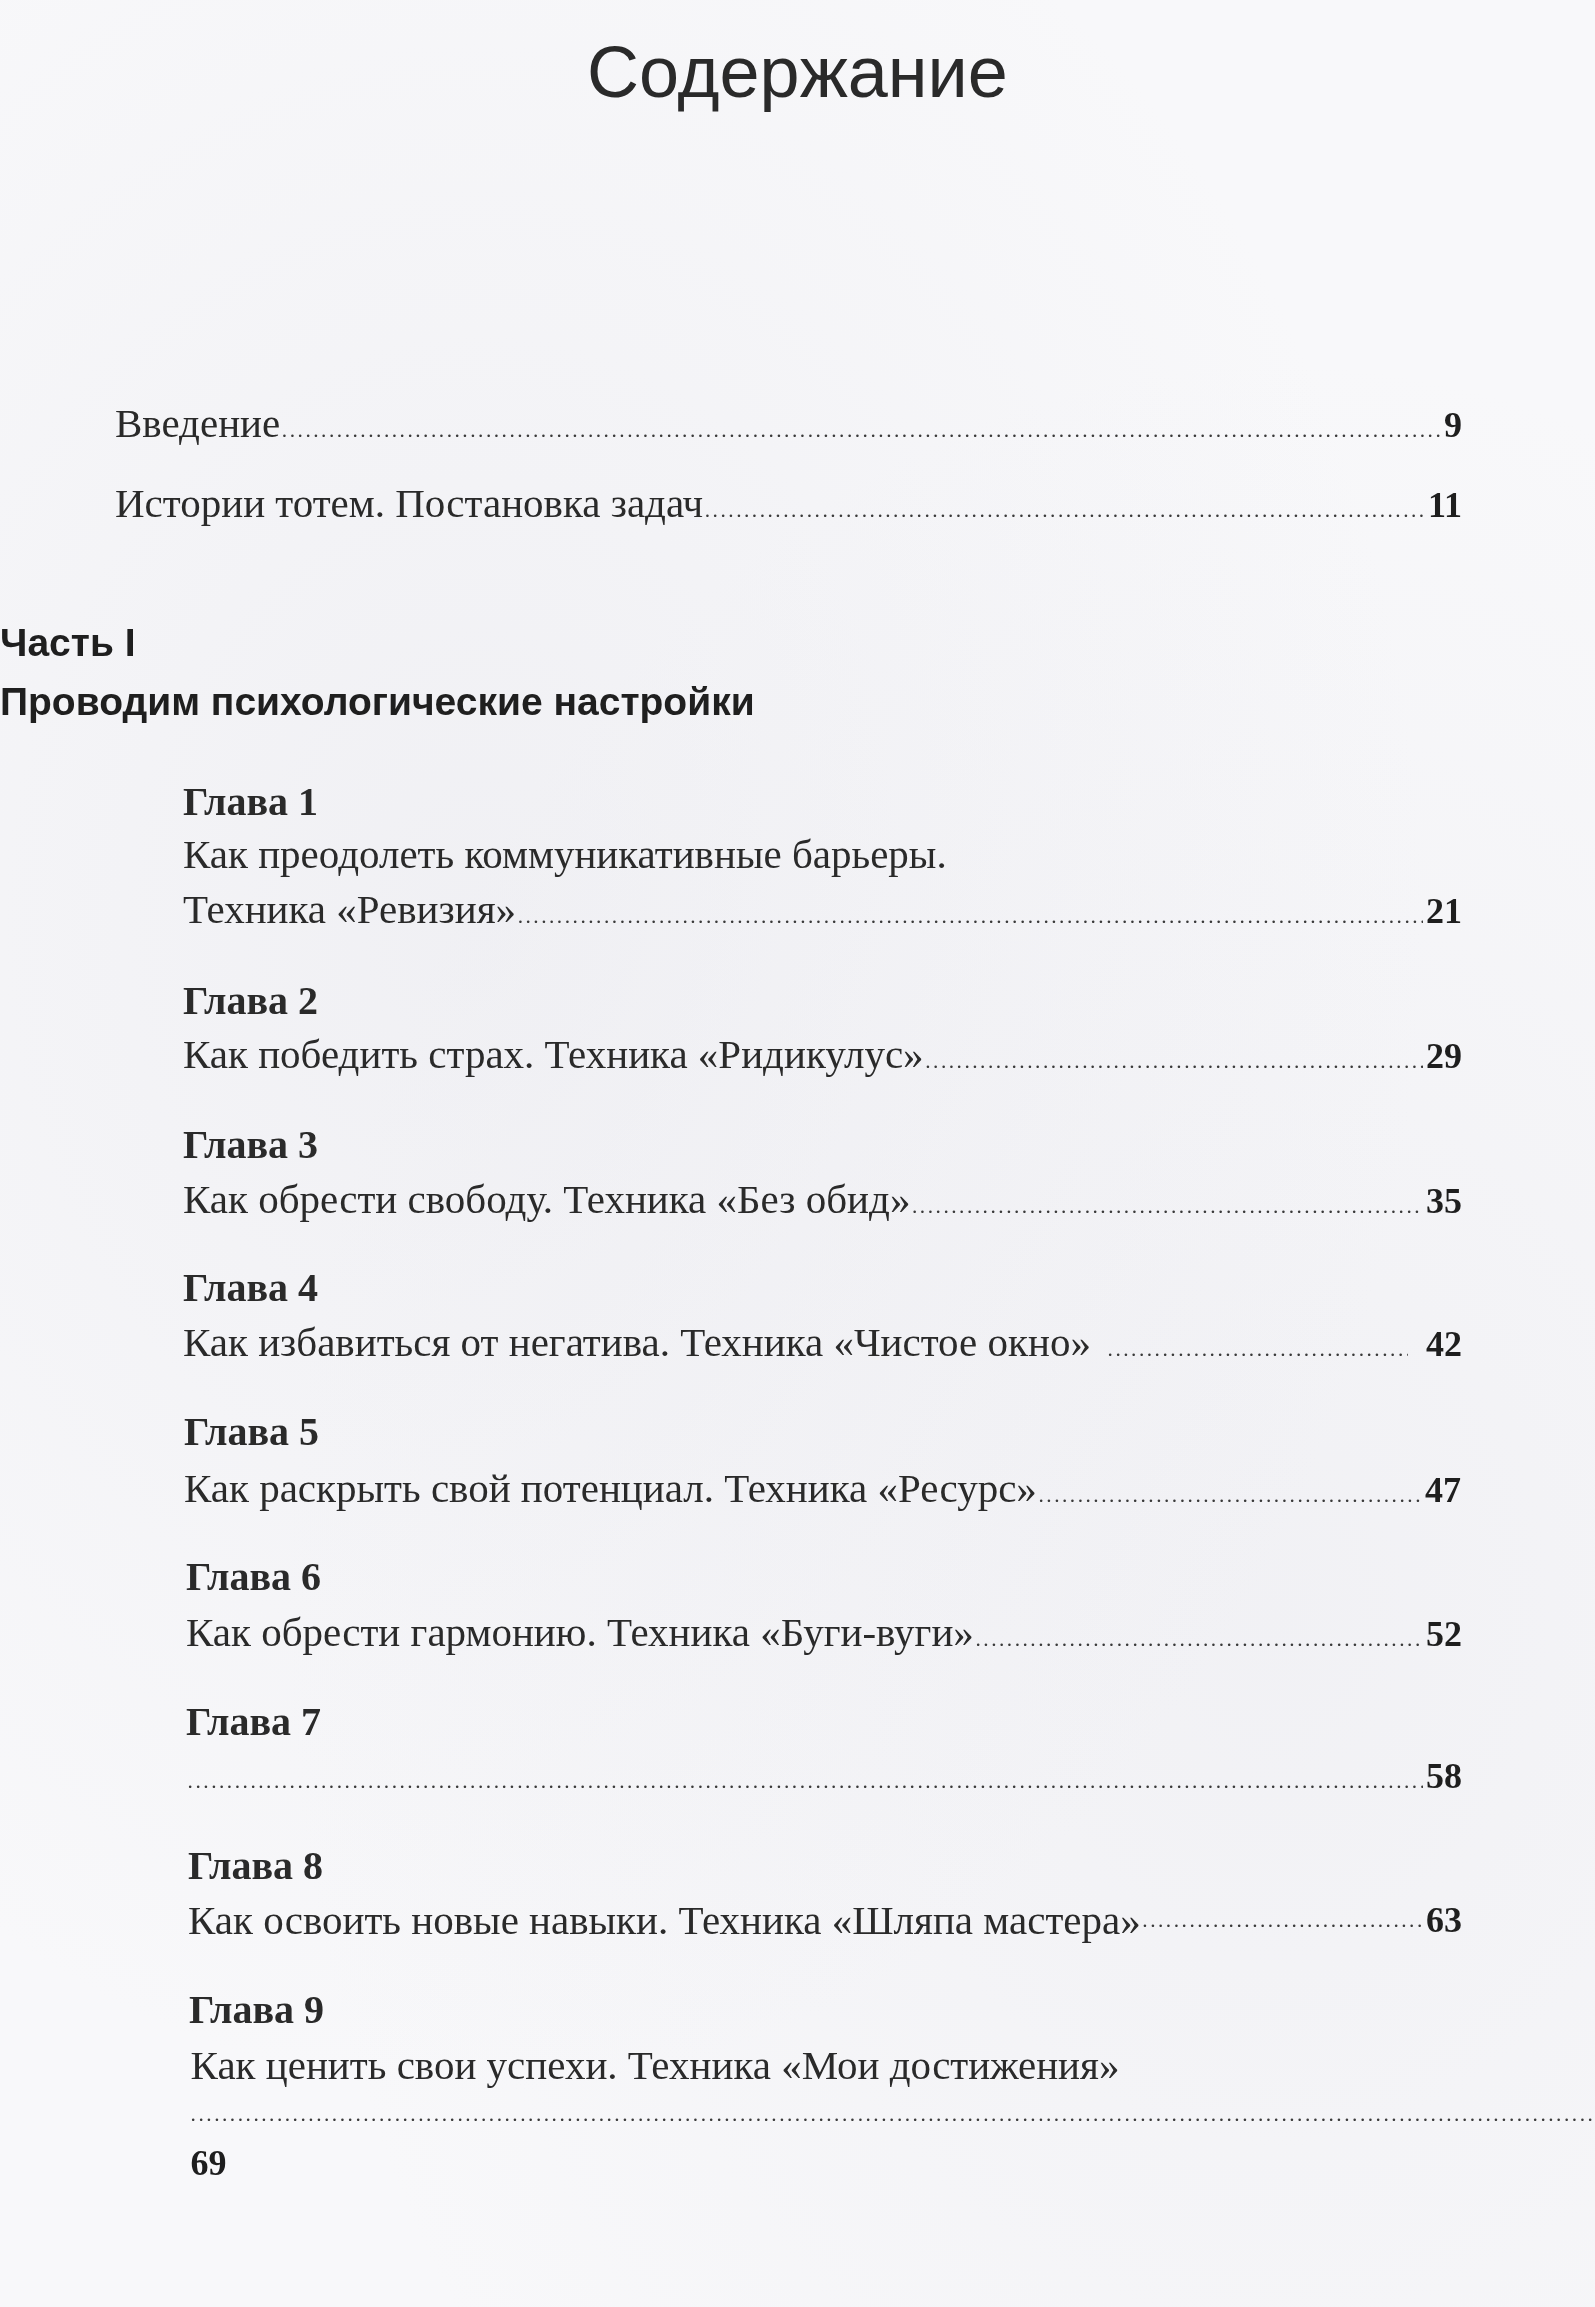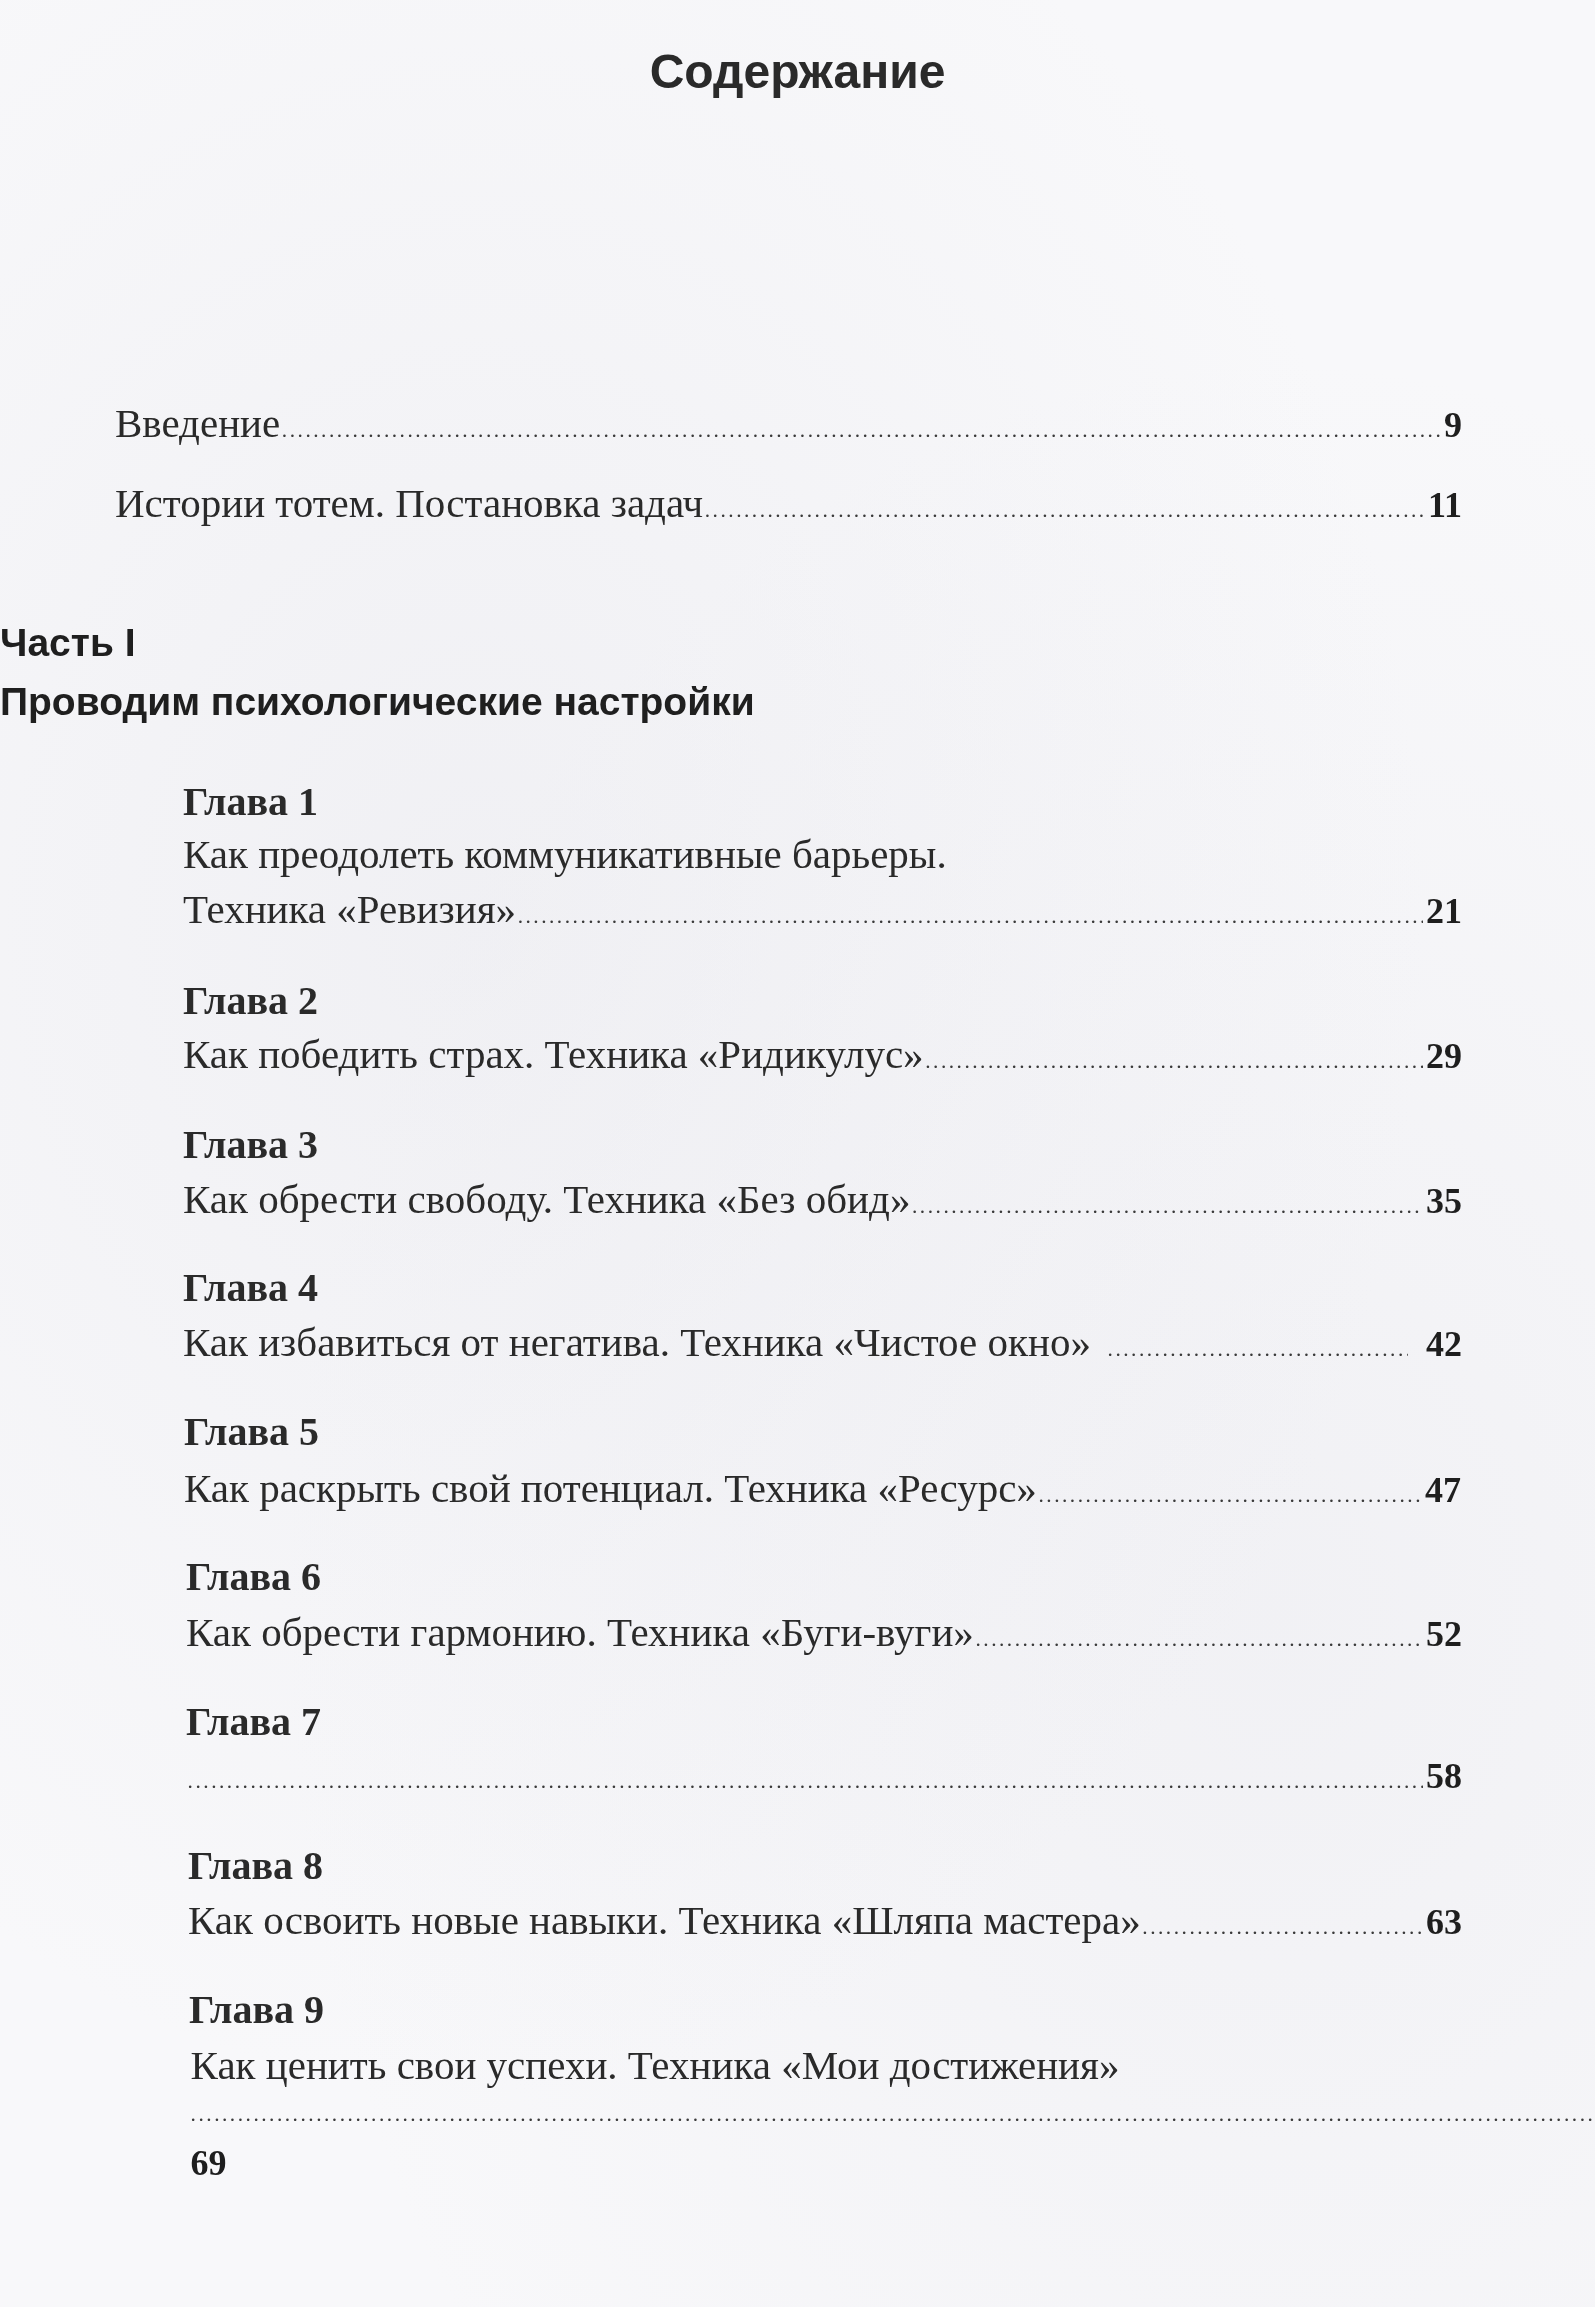--- a/index.html
+++ b/index.html
@@ -22,22 +22,22 @@
         radial-gradient(ellipse at 80% 70%, rgba(225,225,232,0.30), transparent 55%),
         #f8f8fa;
     }
     .title {
       position: absolute;
       top: 31px;
       left: 0;
       width: 1595px;
       text-align: center;
       font-family: "Liberation Sans", sans-serif;
-      font-size: 48px;
-      font-weight: 700;
+      font-size: 72px;
+      font-weight: 400;
       letter-spacing: 0px;
       color: #2a2a2a;
       line-height: 82px;
     }
     .toc-line {
       position: absolute;
       display: flex;
       align-items: baseline;
       font-family: "Liberation Serif", serif;
       font-size: 41px;
@@ -152,21 +152,21 @@
     <span class="page-num">52</span>
   </div>
 
   <div class="chapter-label" style="left:186px; top:1698px;">Глава 7</div>
   <div class="toc-line" style="left:186px; top:1752px; width:1276px;">
     <span class="leader"></span>
     <span class="page-num">58</span>
   </div>
 
   <div class="chapter-label" style="left:188px; top:1842px;">Глава 8</div>
-  <div class="toc-line" style="left:188px; top:1896px; width:1274px;">
+  <div class="toc-line" style="left:188px; top:1896px; width:1274px;align-items:flex-end;">
     <span class="text">Как освоить новые навыки. Техника «Шляпа мастера»</span>
     <span class="leader"></span>
     <span class="page-num">63</span>
   </div>
 
   <div class="chapter-label" style="left:189px; top:1986px;">Глава 9</div>
   <div class="toc-line" style="left:189px; top:2041px; width:1273px;flex-direction:column;">
     <span class="text">Как ценить свои успехи. Техника «Мои достижения»</span>
     <span class="leader"></span>
     <span class="page-num">69</span>

